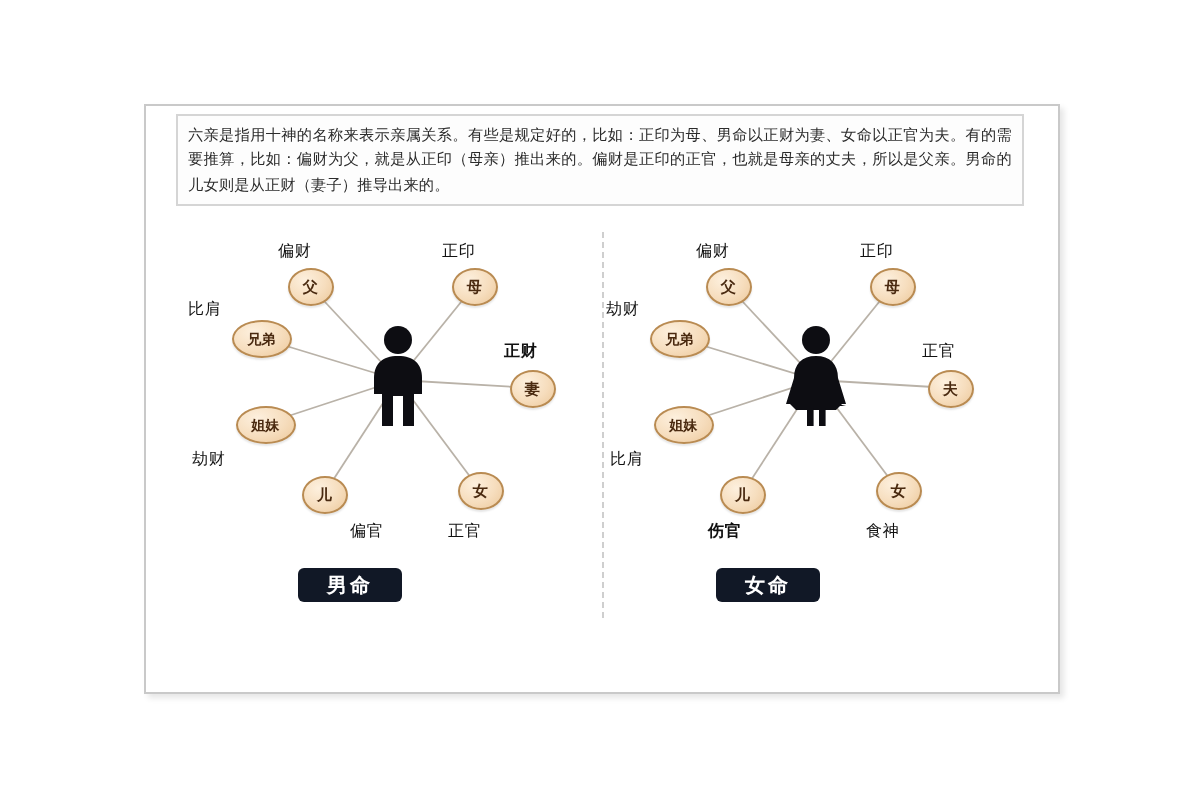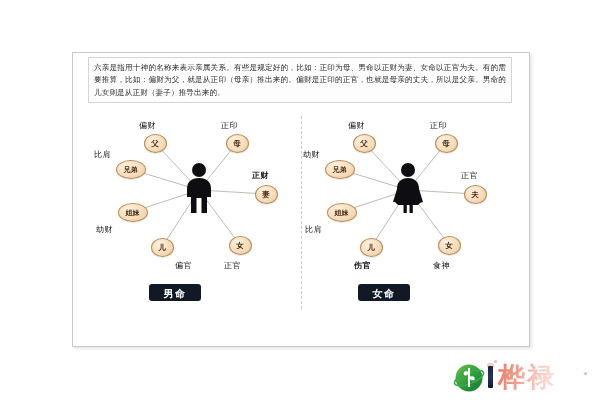--- a/index.html
+++ b/index.html
@@ -115,21 +115,21 @@
     text-align:right;
   }
 
   
   .caption{
     position:absolute;
     left:55px;top:172px;
     width:52px;height:17px;
     background:#111826;
     border-radius:3px;
-    display:flex;align-items:flex-end;justify-content:center;
+    display:flex;align-items:center;justify-content:center;
   }
   .caption span{
     color:#ffffff;
     font-size:10px;
     font-weight:bold;
     letter-spacing:1.5px;
     font-family:"DejaVu Sans","Liberation Sans",sans-serif;
   }
 
   
@@ -291,35 +291,14 @@
       <div class="ann" style="left:158px;top:58px;">正官</div>
       <div class="ann" style="left:51px;top:148px;font-weight:bold;">伤官</div>
       <div class="ann" style="left:130px;top:148px;">食神</div>
     </div>
 
     <div class="caption">
       <span>女命</span>
     </div>
   </div>
 
-  <div class="watermark">
-    <svg class="wm-globe" viewBox="0 0 34 34">
-      <defs>
-        <linearGradient id="gg" x1="0" y1="0" x2="1" y2="1">
-          <stop offset="0%" stop-color="#6fc04a"></stop>
-          <stop offset="55%" stop-color="#2e9b3e"></stop>
-          <stop offset="100%" stop-color="#0f7a33"></stop>
-        </linearGradient>
-      </defs>
-      <circle cx="17" cy="17" r="13.5" fill="url(#gg)"></circle>
-      <ellipse cx="17" cy="17" rx="15.5" ry="5.6" fill="none" stroke="#3aa84b" stroke-width="1.6" transform="rotate(-22 17 17)"></ellipse>
-      <path d="M17 7 C17 12 17 20 17 26" stroke="#ffffff" stroke-width="2" fill="none"></path>
-      <path d="M17 11 C13 9 11 11 12 14 C14 15 16.5 14 17 11 Z" fill="#ffffff"></path>
-      <path d="M17 16 C21 14 23.5 16 22.5 19 C20 20 17.8 18.8 17 16 Z" fill="#ffffff"></path>
-    </svg>
-    <div class="wm-bar-cap"></div>
-    <div class="wm-bar"></div>
-    <div class="wm-text">桦禄</div>
-    <div class="wm-dot" style="left:42px;top:2px;"></div>
-    <div class="wm-dot" style="left:132px;top:14px;"></div>
-  </div>
 
 </div>
 
 </body></html>

